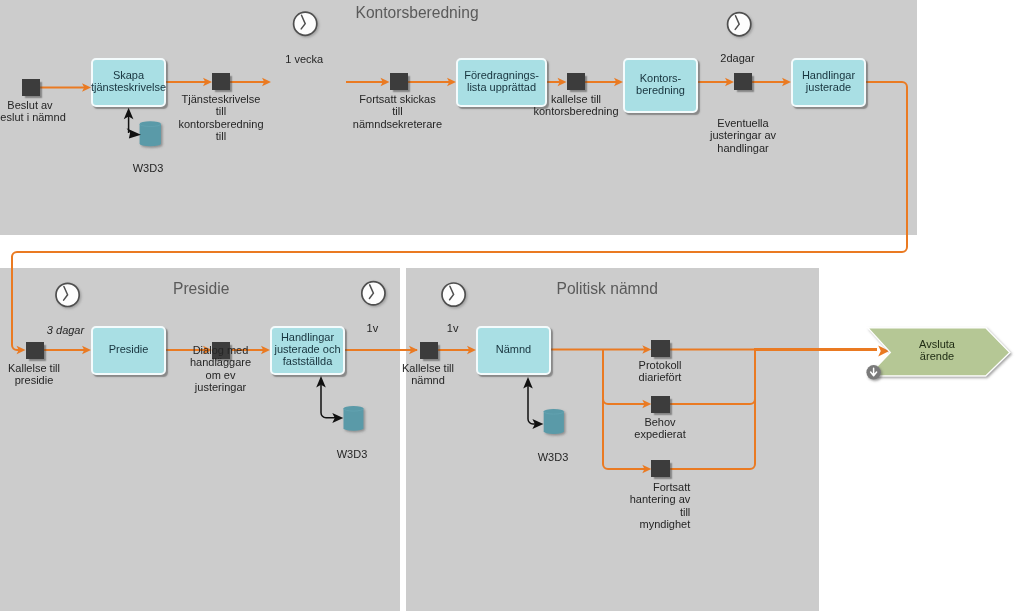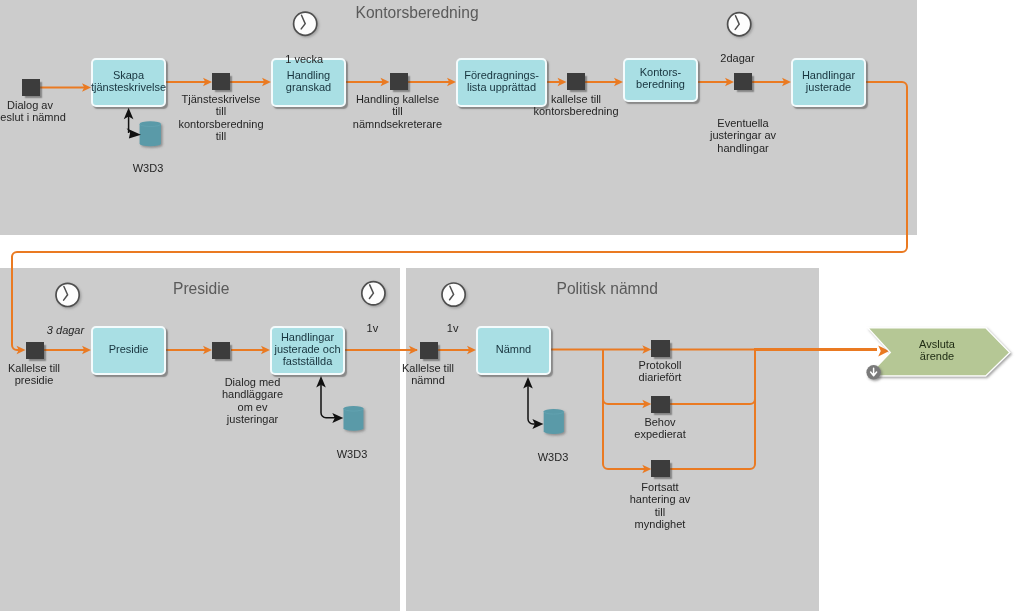--- a/index.html
+++ b/index.html
@@ -67,27 +67,24 @@
       <path d="M670 349.5 H755"></path>
     </g>
     <g fill="none" stroke="#ea7a22" stroke-width="3" stroke-linecap="butt">
       <path d="M754 349.5 H877"></path>
     </g>
   </svg>
 
   <div class="task" style="left:91px;top:58px;width:75px;height:49px;">
     <div class="tx" id="t0">Skapa<br>tjänsteskrivelse</div>
     </div>
-  <div class="task" style="left:271px;top:58px;width:75px;height:49px;">
-    <div class="tx" id="t1">Handling<br>granskad</div>
-    </div>
   <div class="task" style="left:456px;top:58px;width:91px;height:49px;">
     <div class="tx" id="t2">Föredragnings-<br>lista upprättad</div>
     </div>
-  <div class="task" style="left:623px;top:58px;width:75px;height:44px;">
+  <div class="task" style="left:623px;top:58px;width:75px;height:55px;">
     <div class="tx" id="t3">Kontors-<br>beredning</div>
     </div>
   <div class="task" style="left:791px;top:58px;width:75px;height:49px;">
     <div class="tx" id="t4">Handlingar<br>justerade</div>
     </div>
   <div class="task" style="left:91px;top:326px;width:75px;height:49px;">
     <div class="tx" id="t5">Presidie</div>
     </div>
   <div class="task" style="left:270px;top:326px;width:75px;height:49px;">
     <div class="tx" id="t6">Handlingar<br>justerade och<br>fastställda</div>
@@ -193,31 +190,31 @@
 
     <g>
       <polygon points="868,327.9 985.7,327.9 1009.8,352.5 985.7,375.9 868,375.9 890.4,352.5" fill="#b5c795" stroke="#ffffff" stroke-width="1.2" filter="url(#sh)"></polygon>
     </g>
     <g>
       <circle cx="873.6" cy="372.3" r="7.2" fill="#7a7a7a" filter="url(#sh)"></circle>
       <path d="M873.6 368.3 V375.3 M870.6 372 L873.6 375.8 L876.6 372" stroke="#ffffff" stroke-width="1.5" fill="none" stroke-linecap="round" stroke-linejoin="round"></path>
     </g>
   </svg>
 
-  <div class="lbl" id="m0" style="left:30px;top:99px;"><span>Dialog av</span><br><span>beslut i nämnd</span></div>
+  <div class="lbl" id="m0" style="left:30px;top:99px;"><span>Beslut av</span><br><span>beslut i nämnd</span></div>
   <div class="lbl" id="m1" style="left:221px;top:93px;"><span>Tjänsteskrivelse</span><br><span>till</span><br><span>kontorsberedning</span><br><span>till</span></div>
-  <div class="lbl" id="m2" style="left:397.5px;top:93px;"><span>Handling kallelse</span><br><span>till</span><br><span>nämndsekreterare</span></div>
+  <div class="lbl" id="m2" style="left:397.5px;top:93px;"><span>Fortsatt skickas</span><br><span>till</span><br><span>nämndsekreterare</span></div>
   <div class="lbl" id="m3" style="left:576px;top:93px;"><span>kallelse till</span><br><span>kontorsberedning</span></div>
   <div class="lbl" id="m4" style="left:743px;top:109px;margin-top:8px;"><span>Eventuella</span><br><span>justeringar av</span><br><span>handlingar</span></div>
   <div class="lbl" id="m5" style="left:34px;top:361.5px;"><span>Kallelse till</span><br><span>presidie</span></div>
-  <div class="lbl" id="m6" style="left:220.5px;top:376px;margin-left:32px;"><span>Dialog med</span><br><span>handläggare</span><br><span>om ev</span><br><span>justeringar</span></div>
+  <div class="lbl" id="m6" style="left:220.5px;top:344px;"><span>Dialog med</span><br><span>handläggare</span><br><span>om ev</span><br><span>justeringar</span></div>
   <div class="lbl" id="m7" style="left:428px;top:361.5px;"><span>Kallelse till</span><br><span>nämnd</span></div>
   <div class="lbl" id="m8" style="left:660px;top:359px;"><span>Protokoll</span><br><span>diariefört</span></div>
   <div class="lbl" id="m9" style="left:660px;top:416px;"><span>Behov</span><br><span>expedierat</span></div>
-  <div class="lbl" id="m10" style="left:660px;top:481px;"><span>Fortsatt</span><br><span>hantering av</span><br><span>till</span><br><span>myndighet</span></div>
+  <div class="lbl" id="m10" style="left:660px;top:481px;text-align:right;"><span>Fortsatt</span><br><span>hantering av</span><br><span>till</span><br><span>myndighet</span></div>
 
   <div class="clocklbl" style="left:304.2px;top:38.5px;">1 vecka</div>
   <div class="clocklbl" style="left:737.5px;top:37.5px;">2dagar</div>
   <div class="clocklbl" style="left:65.5px;top:309.5px;font-style:italic;">3 dagar</div>
   <div class="clocklbl" style="left:372.4px;top:307.7px;">1v</div>
   <div class="clocklbl" style="left:452.6px;top:307.5px;">1v</div>
 
   <div class="clocklbl" style="left:148px;top:148px;">W3D3</div>
   <div class="clocklbl" style="left:352px;top:433.5px;">W3D3</div>
   <div class="clocklbl" style="left:553px;top:436.5px;">W3D3</div>

